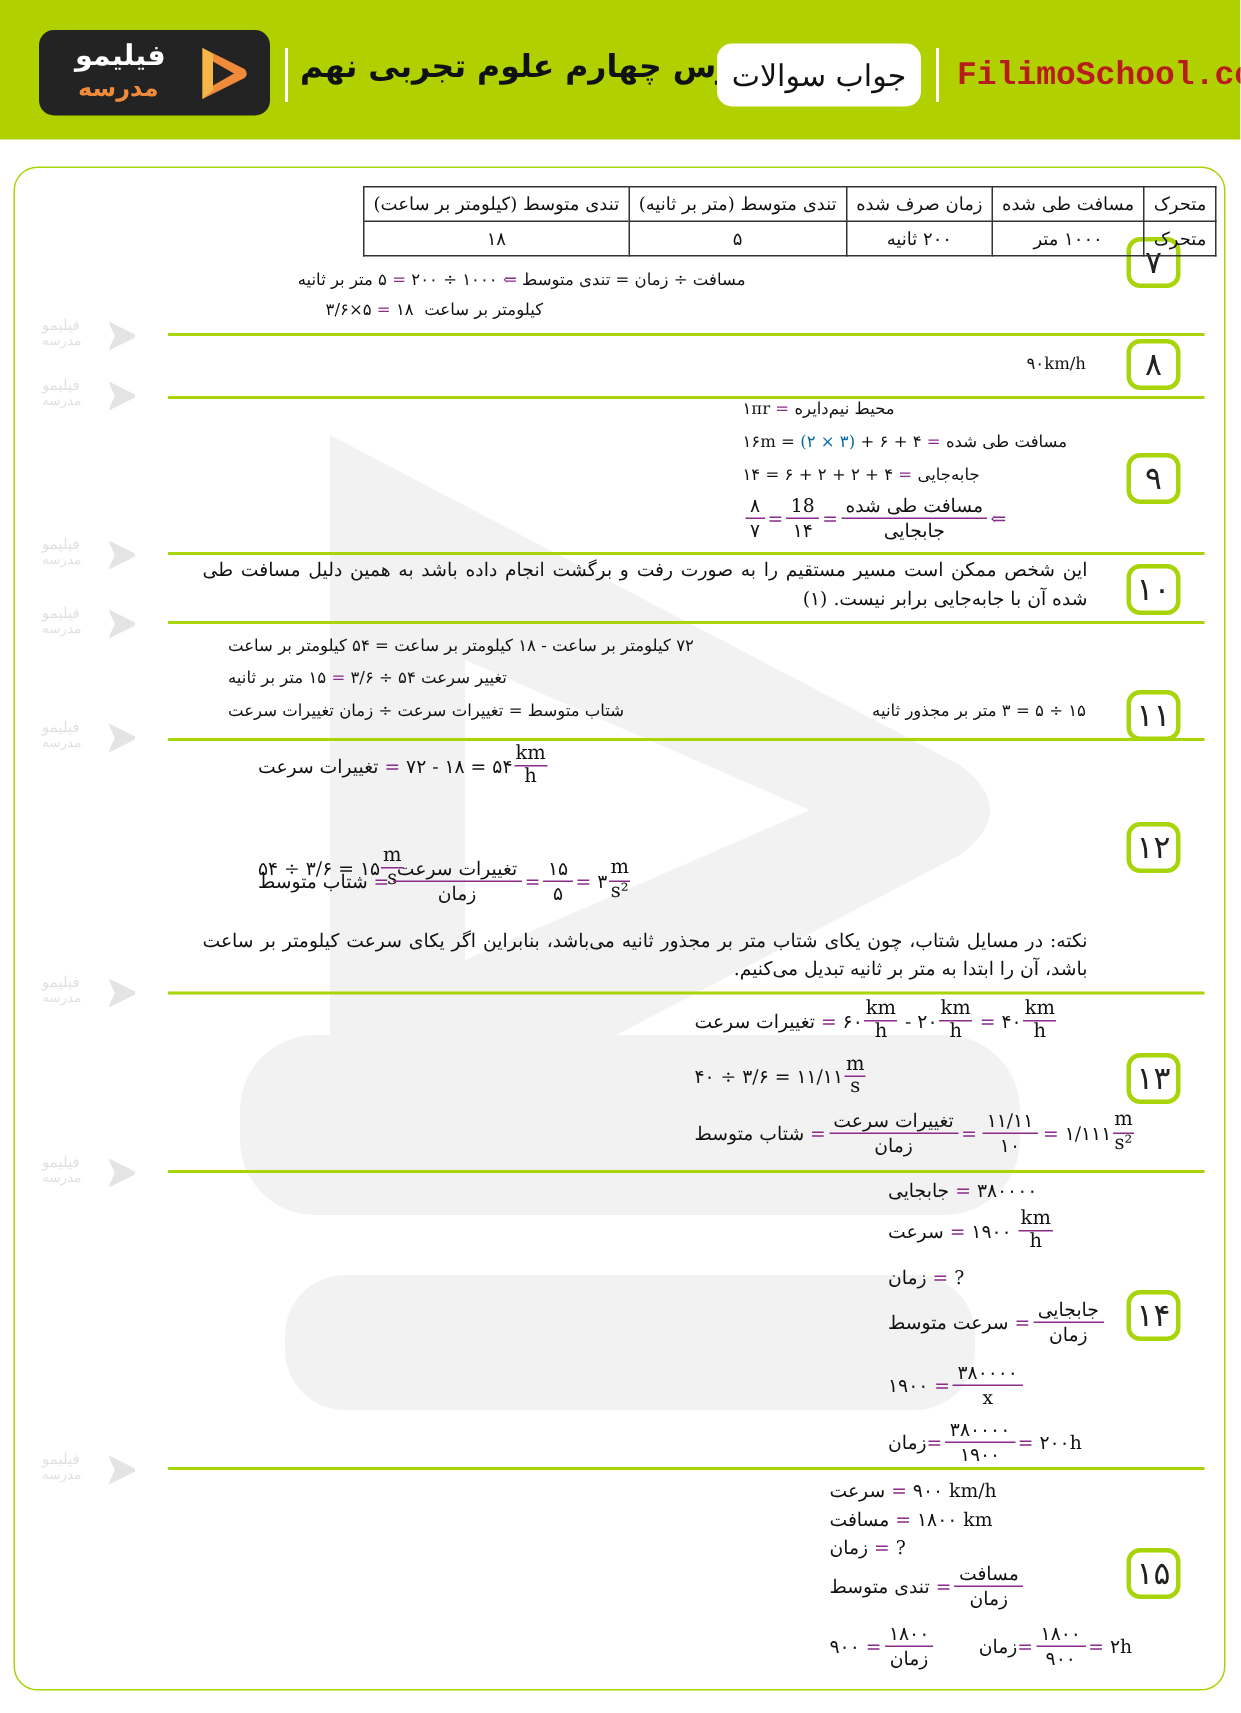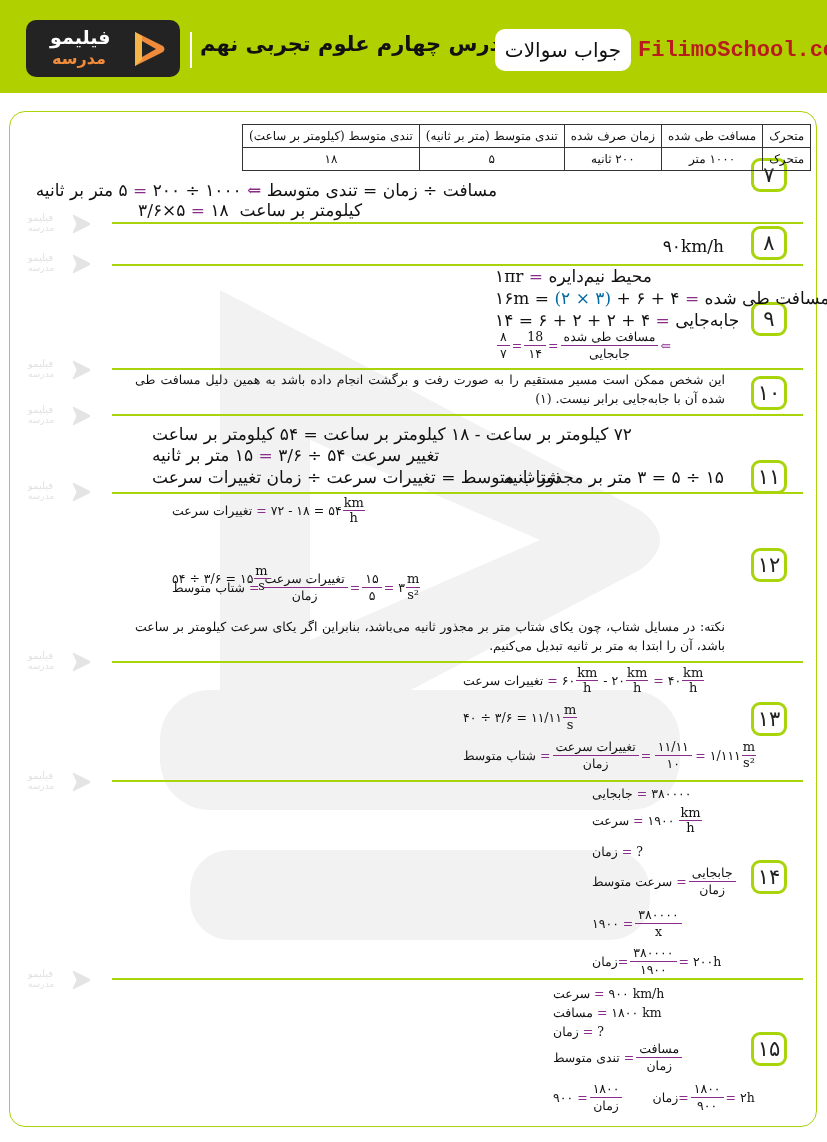--- a/index.html
+++ b/index.html
@@ -7,37 +7,37 @@
   body { font-family: "DejaVu Serif", "Liberation Serif", serif; color: #111; position: relative; }
 
   
   .header { position: absolute; left: 0; top: 0; width: 827px; height: 93px; background: #b0d000; }
   .logo-box { position: absolute; left: 26px; top: 20px; width: 154px; height: 57px; background: #232323; border-radius: 10px; }
   .logo-mark { position: absolute; right: 14px; top: 10px; width: 34px; height: 38px; }
   .logo-text1 { position: absolute; left: 24px; top: 6px; font-family: "DejaVu Sans", sans-serif; font-weight: bold; font-size: 19px; color: #fff; direction: rtl; }
   .logo-text2 { position: absolute; left: 26px; top: 29px; font-family: "DejaVu Sans", sans-serif; font-weight: bold; font-size: 16px; color: #f08b3c; direction: rtl; letter-spacing: 1px; }
   .hdr-sep { position: absolute; top: 32px; width: 2px; height: 36px; background: #fff; }
   .hdr-title { position: absolute; left: 200px; top: 32px; font-family: "DejaVu Sans", sans-serif; font-weight: bold; font-size: 21px; color: #111; direction: rtl; white-space: nowrap; }
-  .hdr-pill { position: absolute; left: 478px; top: 29px; width: 136px; height: 42px; background: #fff; border-radius: 10px; font-family: "DejaVu Sans", sans-serif; font-size: 20px; color: #111; display: flex; align-items: center; justify-content: center; direction: rtl; margin-left: 17px; }
+  .hdr-pill { position: absolute; left: 478px; top: 29px; width: 136px; height: 42px; background: #fff; border-radius: 10px; font-family: "DejaVu Sans", sans-serif; font-size: 20px; color: #111; display: flex; align-items: center; justify-content: center; direction: rtl; }
   .hdr-site { position: absolute; left: 638px; top: 38px; font-family: Liberation Mono, monospace; font-weight: bold; font-size: 22px; color: #b91c1c; }
 
   
   .frame { position: absolute; left: 9px; top: 111px; width: 808px; height: 1016px; border: 1.5px solid #a8d40a; border-radius: 16px; }
   .hr { position: absolute; left: 112px; width: 691px; height: 1.5px; background: #a8d40a; }
 
   
   .wm { position: absolute; left: 160px; top: 290px; width: 520px; height: 660px; opacity: 0.06; pointer-events: none; }
   .side-wm { position: absolute; left: 28px; width: 70px; height: 24px; opacity: 0.22; }
   .side-wm .t1 { position: absolute; left: 0; top: 0; font-family: "DejaVu Sans", sans-serif; font-size: 10px; color: #777; direction: rtl; }
   .side-wm .t2 { position: absolute; left: 0; top: 11px; font-family: "DejaVu Sans", sans-serif; font-size: 9px; color: #777; direction: rtl; }
   .side-wm .mk { position: absolute; left: 44px; top: 2px; width: 18px; height: 20px; background: #888; clip-path: polygon(0 0, 100% 45%, 100% 55%, 0 100%, 25% 50%); border-radius: 3px; }
 
   
   .qnum { position: absolute; left: 751px; width: 36px; height: 34px; border: 3px solid #a8d40a; border-radius: 9px; background: #fff; display: flex; align-items: center; justify-content: center; font-family: "DejaVu Sans", sans-serif; font-size: 21px; color: #222; }
-  .line { position: absolute; font-size: 17px; white-space: nowrap; direction: rtl; text-align: right; }
+  .line { position: absolute; font-size: 11px; white-space: nowrap; direction: rtl; text-align: right; }
   .pu { color: #8a2c8a; }
   .gr { color: #0369a1; }
 
   
   table.q7 { position: absolute; left: 242px; top: 124px; border-collapse: collapse; font-size: 12px; direction: rtl; }
   table.q7 td { border: 1px solid #333; padding: 4px 6px; text-align: center; white-space: nowrap; }
 
   
   .frac { display: inline-flex; flex-direction: column; align-items: center; vertical-align: middle; margin: 0 2px; }
   .frac .n { padding: 0 3px 1px; border-bottom: 1.5px solid #8a2c8a; line-height: 1.1; }

